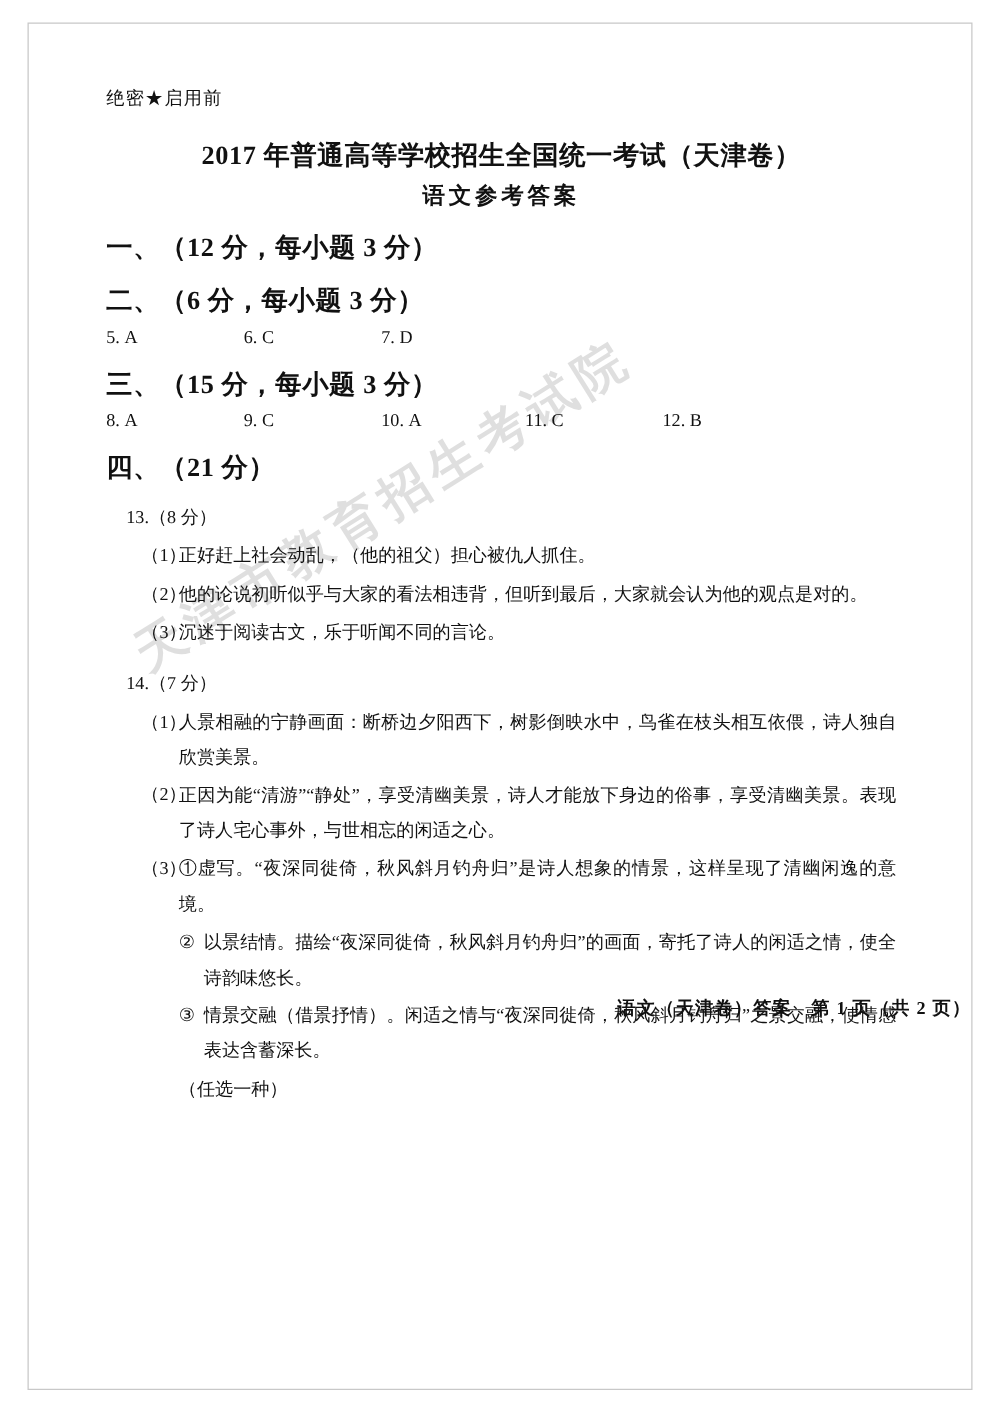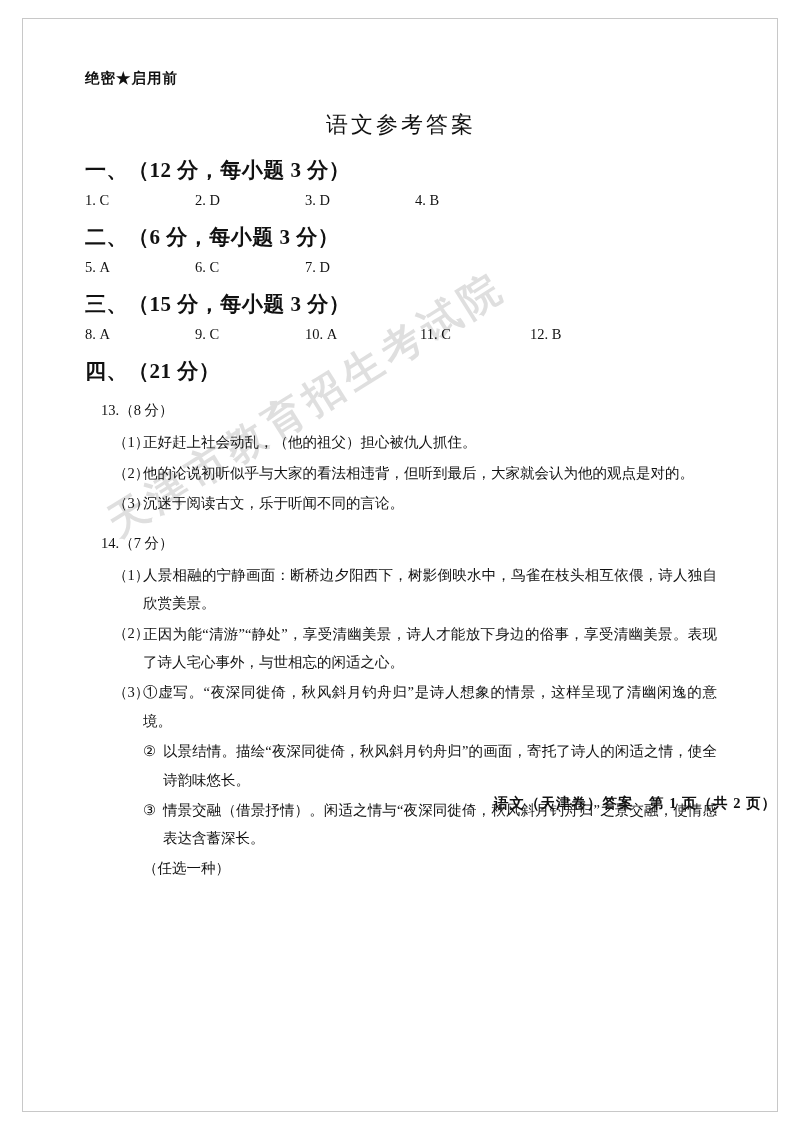--- a/index.html
+++ b/index.html
@@ -27,37 +27,37 @@
     overflow: hidden;
   }
   .inner {
     position: absolute;
     left: 62px;
     top: 50px;
     width: 632px;
   }
   .secret {
     font-size: 14.5px;
-    font-weight: bold;
+    font-weight: normal;
     letter-spacing: 1px;
     margin: 0 0 22px 0;
     color: #111;
   }
   .title-main {
     text-align: center;
     font-size: 21px;
     font-weight: bold;
     letter-spacing: 0.5px;
     margin: 0 0 6px 0;
     white-space: nowrap;
   }
   .title-sub {
     text-align: center;
-    font-size: 22px;
-    font-weight: normal;
+    font-size: 18px;
+    font-weight: bold;
     letter-spacing: 3px;
     margin: 0 0 16px 0;
   }
   .section-head {
     font-size: 21px;
     font-weight: bold;
     margin: 14px 0 8px 0;
     letter-spacing: 0.5px;
   }
   .ans-row {
@@ -142,26 +142,24 @@
 <body>
 
 <div class="page">
 
   <div class="watermark">天津市教育招生考试院</div>
 
   <div class="inner content-layer">
 
     <div class="secret">绝密★启用前</div>
 
+    <div class="title-main">2017 年普通高等学校招生全国统一考试（天津卷）</div>
     <div class="title-sub">语文参考答案</div>
 
     <div class="section-head">一、（12 分，每小题 3 分）</div>
-    <div class="ans-row">
-      <span class="cell" style="width:110px"><span>1.</span>&nbsp;<span>C</span></span><span class="cell" style="width:110px"><span>2.</span>&nbsp;<span>D</span></span><span class="cell" style="width:110px"><span>3.</span>&nbsp;<span>D</span></span><span class="cell"><span>4.</span>&nbsp;<span>B</span></span>
-    </div>
 
     <div class="section-head">二、（6 分，每小题 3 分）</div>
     <div class="ans-row">
       <span class="cell" style="width:110px"><span>5.</span>&nbsp;<span>A</span></span><span class="cell" style="width:110px"><span>6.</span>&nbsp;<span>C</span></span><span class="cell"><span>7.</span>&nbsp;<span>D</span></span>
     </div>
 
     <div class="section-head">三、（15 分，每小题 3 分）</div>
     <div class="ans-row">
       <span class="cell" style="width:110px"><span>8.</span>&nbsp;<span>A</span></span><span class="cell" style="width:110px"><span>9.</span>&nbsp;<span>C</span></span><span class="cell" style="width:115px"><span>10.</span>&nbsp;<span>A</span></span><span class="cell" style="width:110px"><span>11.</span>&nbsp;<span>C</span></span><span class="cell"><span>12.</span>&nbsp;<span>B</span></span>
     </div>

